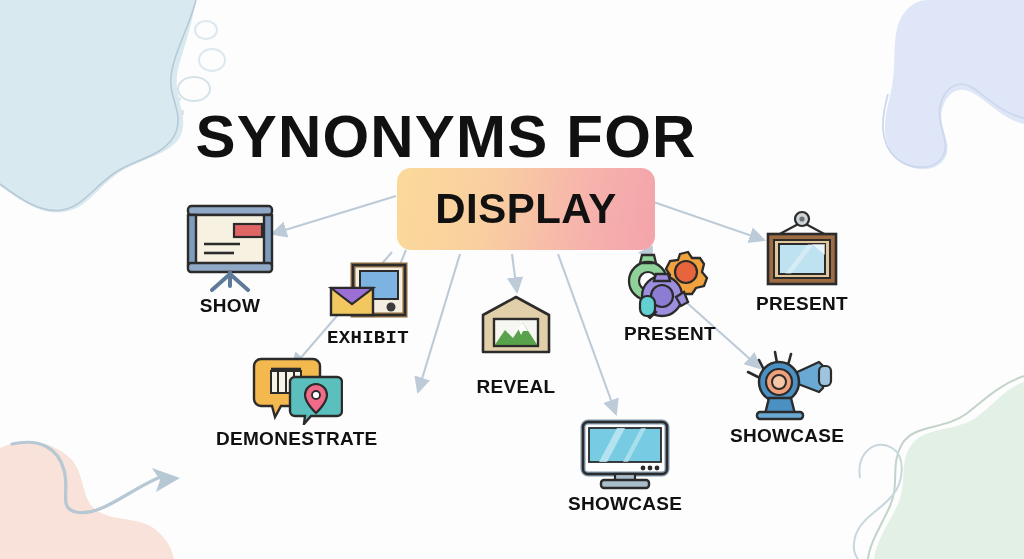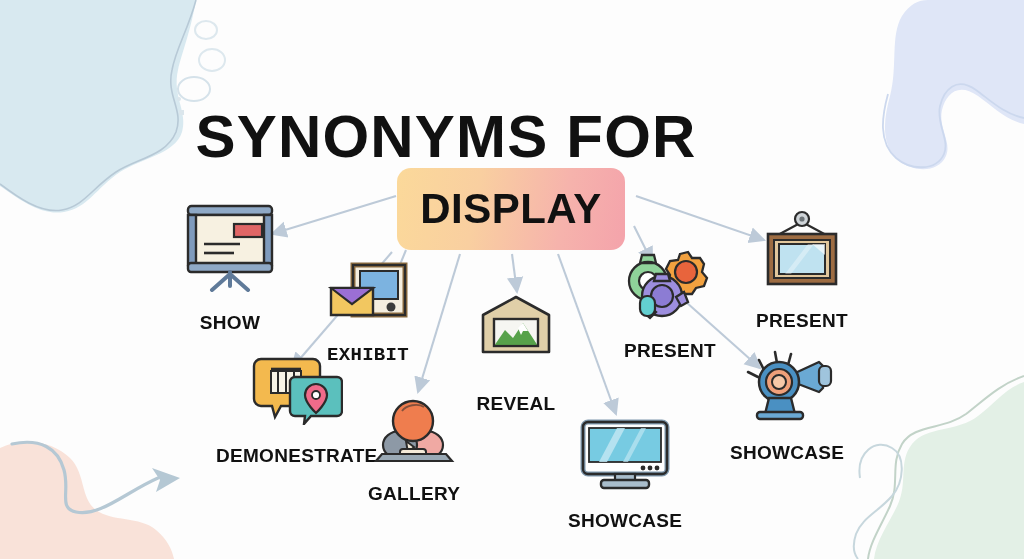--- a/index.html
+++ b/index.html
@@ -36,21 +36,21 @@
     color: #111111;
     z-index: 4;
     font-family: "Liberation Sans", sans-serif;
     margin-top: 44px;
   }
 
   .center-badge {
     position: absolute;
     left: 397px;
     top: 168px;
-    width: 228px;
+    width: 258px;
     height: 82px;
     border-radius: 14px;
     background: linear-gradient(100deg, #fbd99a 0%, #f9cfa0 35%, #f6b3ac 72%, #f4a3ab 100%);
     display: flex;
     align-items: center;
     justify-content: center;
     z-index: 5;
   }
   .center-badge .badge-text {
     font-size: 42px;
@@ -64,21 +64,21 @@
     z-index: 3;
     display: flex;
     flex-direction: column;
     align-items: center;
   }
   .node .icon-wrap {
     display: block;
     line-height: 0;
   }
   .node .node-label {
-    margin-top: 20px;
+    margin-top: 3px;
     font-size: 19px;
     font-weight: 700;
     color: #111111;
     letter-spacing: 0.3px;
     white-space: nowrap;
     text-align: center;
   }
 </style>
 </head>
 <body>
@@ -192,34 +192,20 @@
         <line x1="35" y1="16" x2="35" y2="38" stroke="#2b2b2b" stroke-width="2"></line>
         <line x1="43" y1="16" x2="43" y2="38" stroke="#2b2b2b" stroke-width="2"></line>
         <path d="M44,22 L86,22 A5,5 0 0 1 91,27 L91,56 A5,5 0 0 1 86,61 L60,61 L53,69 L54,61 L44,61 A5,5 0 0 1 39,56 L39,27 A5,5 0 0 1 44,22 Z" fill="#5bc0bd" stroke="#2b2b2b" stroke-width="2.4"></path>
         <path d="M65,29 A11,11 0 0 1 76,40 C76,48 65,58 65,58 C65,58 54,48 54,40 A11,11 0 0 1 65,29 Z" fill="#f06b8a" stroke="#2b2b2b" stroke-width="2.2"></path>
         <circle cx="65" cy="40" r="4" fill="#ffffff" stroke="#2b2b2b" stroke-width="1.8"></circle>
       </svg>
     </span>
     <span class="node-label">DEMONESTRATE</span>
   </div>
 
-  <div class="node" style="left:368px; top:395px;">
-    <span class="icon-wrap">
-      <svg width="88" height="68" viewBox="0 0 88 68">
-        <ellipse cx="56" cy="50" rx="17" ry="14" fill="#f0a9a3" stroke="#2b2b2b" stroke-width="2.2"></ellipse>
-        <ellipse cx="30" cy="50" rx="17" ry="14" fill="#8d99a6" stroke="#2b2b2b" stroke-width="2.2"></ellipse>
-        <circle cx="43" cy="26" r="20" fill="#ef7d4e" stroke="#2b2b2b" stroke-width="2.4"></circle>
-        <path d="M32,16 C36,10 48,8 54,12" fill="none" stroke="#2b2b2b" stroke-width="1.8" opacity="0.55"></path>
-        <path d="M36,46 L44,52 L38,58 Z" fill="#f4ead8" stroke="#2b2b2b" stroke-width="2"></path>
-        <rect x="30" y="54" width="26" height="7" rx="3" fill="#f4ead8" stroke="#2b2b2b" stroke-width="2"></rect>
-        <path d="M12,59 L76,59 L82,66 L6,66 Z" fill="#9aa9b5" stroke="#2b2b2b" stroke-width="2.2"></path>
-      </svg>
-    </span>
-    <span class="node-label">GALLERY</span>
-  </div>
 
   <div class="node" style="left:470px; top:295px;gap:16px;">
     <span class="icon-wrap">
       <svg width="92" height="62" viewBox="0 0 92 62">
         <path d="M13,20 L13,57 L79,57 L79,20 L46,2 Z" fill="#e0cfa8" stroke="#2b2b2b" stroke-width="2.6" stroke-linejoin="round"></path>
         <rect x="24" y="24" width="44" height="27" fill="#f6f6f2" stroke="#2b2b2b" stroke-width="2.2"></rect>
         <path d="M24,51 L35,35 L43,43 L53,28 L68,51 Z" fill="#57a24a"></path>
         <path d="M48,33 L53,28 L58,36 L53,36 L51,40 Z" fill="#ffffff"></path>
         <rect x="24" y="24" width="44" height="27" fill="none" stroke="#2b2b2b" stroke-width="2.2"></rect>
       </svg>

